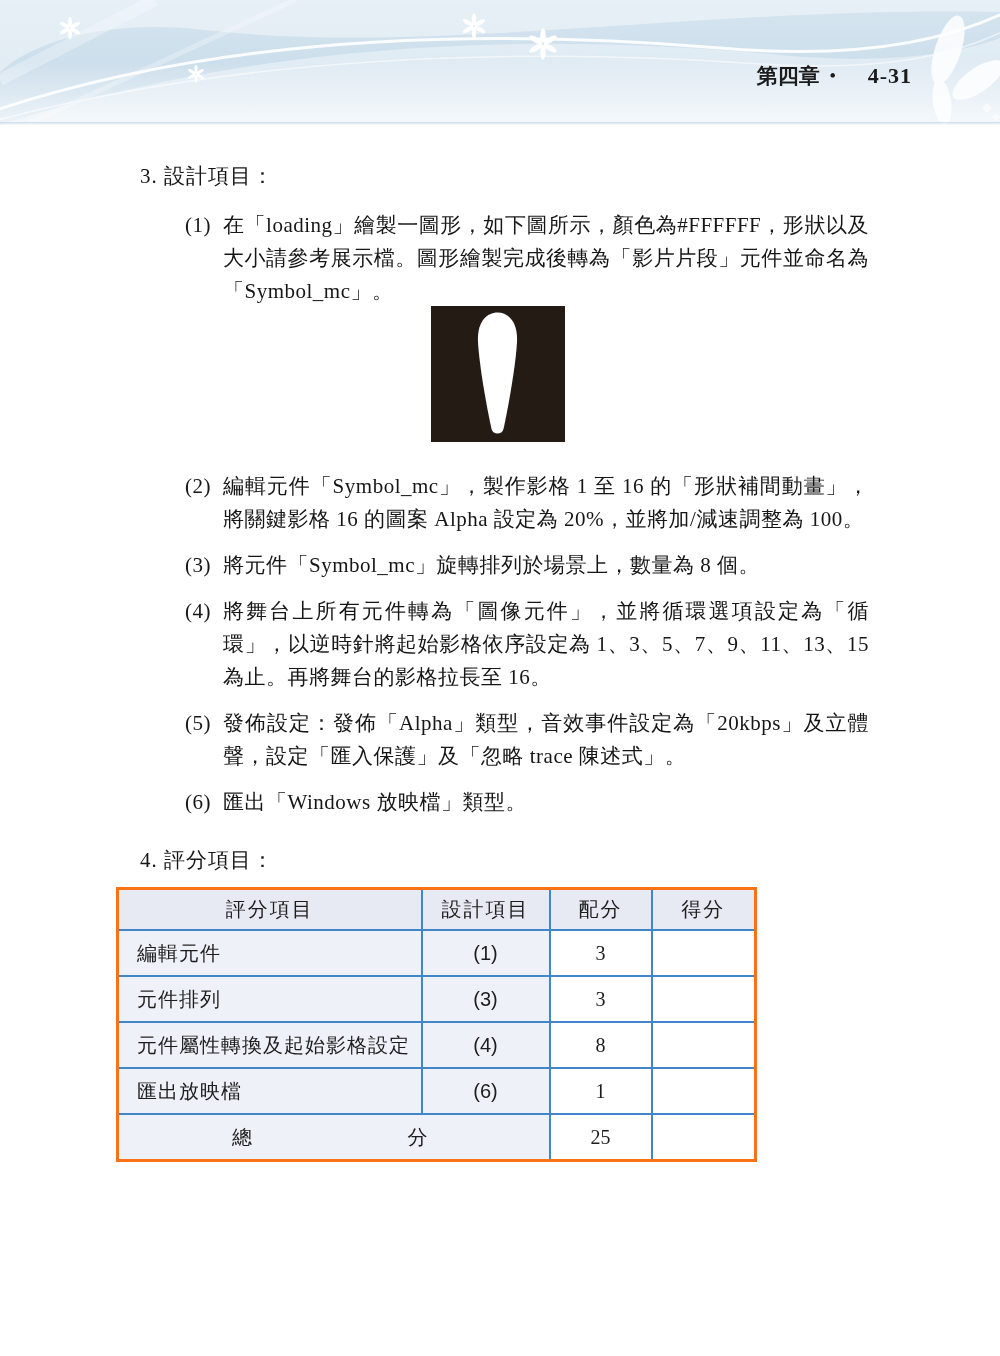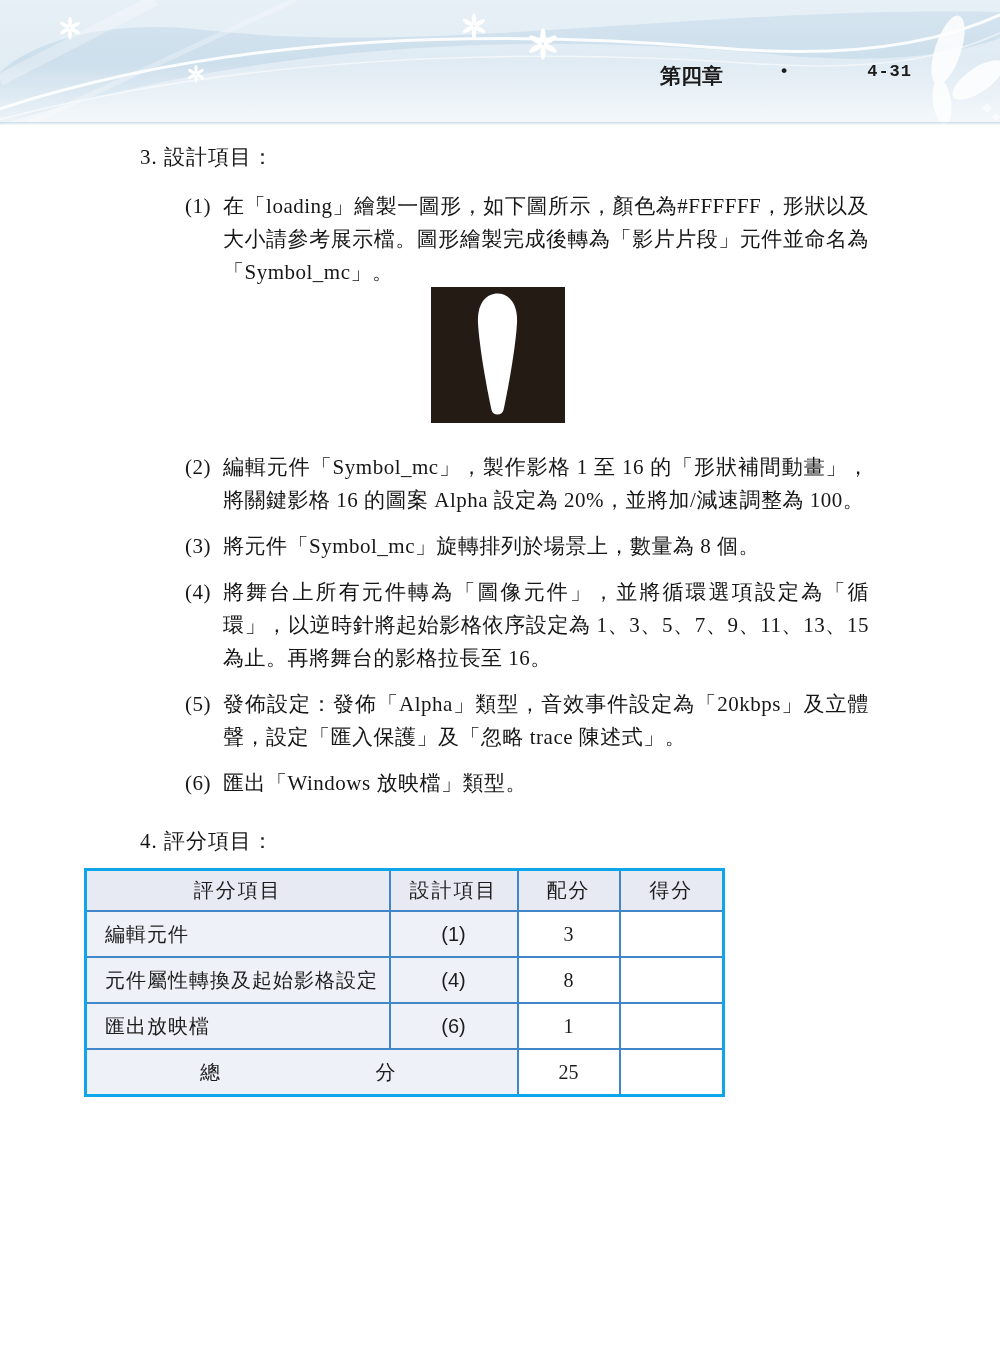--- a/index.html
+++ b/index.html
@@ -6,51 +6,51 @@
   body{
     width:1000px;height:1356px;overflow:hidden;background:#ffffff;
     font-family:"Liberation Serif","DejaVu Serif",serif;color:#161616;
     position:relative;
   }
   
   .banner{position:relative;width:1000px;height:125px;}
   .banner svg{position:absolute;left:0;top:0;display:block;}
   .header-line{
     position:absolute;top:62px;right:88px;
-    font-family:Liberation Mono, monospace;
+    font-family:Liberation Serif, serif;
     font-size:21px;font-weight:600;color:#1c1c1c;
-    display:flex;align-items:flex-start;white-space:nowrap;gap:46px;
+    display:flex;align-items:center;white-space:nowrap;
   }
   .header-line .sep{margin:0 10px;font-size:17px;}
   .header-line .title{letter-spacing:1px;}
-  .header-line .pageno{margin-left:22px;font-size:17px;letter-spacing:1px;}
-  
-  .content{padding-top:19px;}
+  .header-line .pageno{margin-left:22px;font-size:22px;letter-spacing:1px;}
+  
+  .content{padding-top:38px;}
   .sec-heading{
     margin-left:140px;font-size:21px;line-height:26px;letter-spacing:1px;
   }
   .item{
     display:flex;margin:13px 0 0 185px;width:684px;
     font-size:21px;line-height:33px;letter-spacing:0.5px;
   }
   .item.first{margin-top:20px;}
   .item.after-figure{margin-top:28px;}
   .inum{flex:0 0 38px;}
   .itext{flex:1;text-align:justify;}
   
   .figure{width:134px;height:136px;margin:-2px auto 0 auto;position:relative;left:-2px;}
   .figure svg{display:block;}
   
   .sec-heading.s4{margin-top:28px;}
   table.score{
-    margin:14px 0 0 84px;border-collapse:collapse;table-layout:fixed;
+    margin:14px 0 0 116px;border-collapse:collapse;table-layout:fixed;
     width:638px;
     font-family:"Liberation Sans","DejaVu Sans",sans-serif;
     font-size:20px;color:#1d1d1d;
-    border:3px solid #0ea5e9;
+    border:3px solid #f97316;
   }
   table.score th,table.score td{border:2px solid #4186c8;}
   table.score th{
     height:37px;font-weight:normal;background:#e7eaf3;
     text-align:center;letter-spacing:2px;
   }
   table.score td{height:42px;}
   td.crit{background:#eef1f8;padding-left:18px;text-align:left;letter-spacing:1px;}
   td.design{background:#eef1f8;text-align:center;font-family:"Liberation Sans","DejaVu Sans",sans-serif;}
   td.pts{background:#ffffff;text-align:center;font-family:"Liberation Serif","DejaVu Serif",serif;font-size:20px;}
@@ -168,20 +168,26 @@
       <th>配分</th>
       <th>得分</th>
     </tr>
     <tr>
       <td class="crit">編輯元件</td>
       <td class="design">(1)</td>
       <td class="pts">3</td>
       <td class="score-cell"></td>
     </tr>
     <tr>
+      <td class="crit">元件排列</td>
+      <td class="design">(3)</td>
+      <td class="pts">3</td>
+      <td class="score-cell"></td>
+    </tr>
+    <tr>
       <td class="crit">元件屬性轉換及起始影格設定</td>
       <td class="design">(4)</td>
       <td class="pts">8</td>
       <td class="score-cell"></td>
     </tr>
     <tr>
       <td class="crit">匯出放映檔</td>
       <td class="design">(6)</td>
       <td class="pts">1</td>
       <td class="score-cell"></td>

